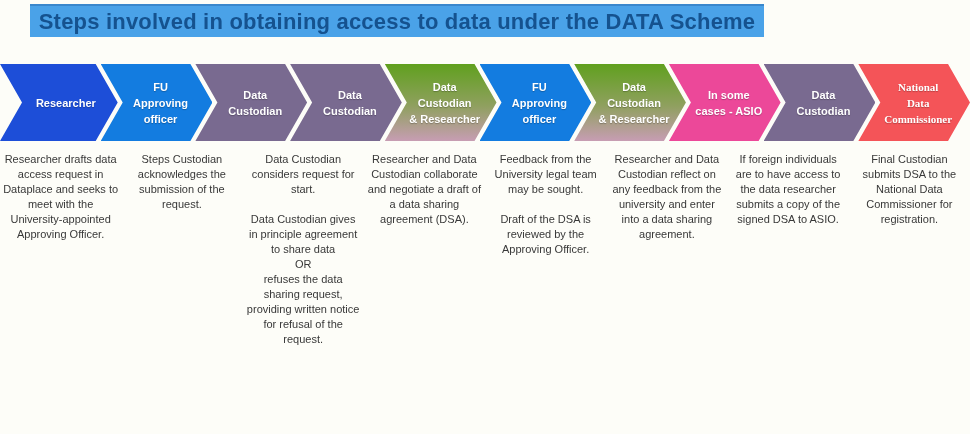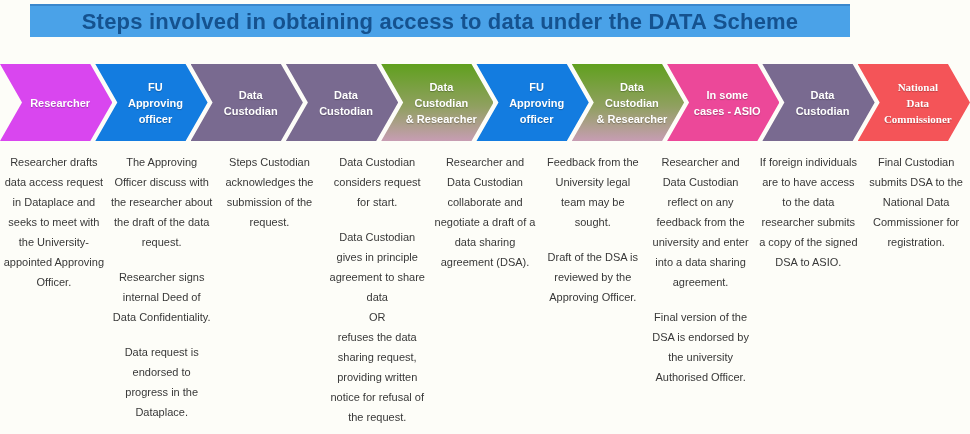--- a/index.html
+++ b/index.html
@@ -2,21 +2,21 @@
 <html><head>
 <meta charset="utf-8">
 <style>
   html,body { margin:0; padding:0; background:#fff; }
   .page {
     width:970px; height:434px; position:relative; overflow:hidden;
     background:#fdfdf8;
     font-family:"Liberation Sans", sans-serif;
   }
   .title-bar {
-    position:absolute; left:30px; top:4px; width:820px; height:33px;
+    position:absolute; left:30px; top:4px; width:734px; height:33px;
     background:#4aa2e8;
     border-top:2px solid #3a87cc;
     box-sizing:border-box;
     display:flex; align-items:center; justify-content:center;
   }
   .title-bar .title {
     font-size:22px; font-weight:bold; color:#15528f; letter-spacing:0.2px;
   }
   .chevron-row {
     position:absolute; left:0; top:64px; width:970px; height:77px;
@@ -34,34 +34,34 @@
     color:#fff; font-weight:bold; font-size:11px; line-height:16px;
     text-align:center; padding-left:8px;
     text-shadow:0 1px 1px rgba(0,0,0,0.25);
   }
   .text-row {
     position:absolute; left:0; top:152px; width:970px;
     display:flex; align-items:flex-start;
   }
   .text-col {
     flex:1 1 0; padding:0 3px; box-sizing:border-box;
-    text-align:center; font-size:11px; line-height:20px; color:#383838;
+    text-align:center; font-size:11px; line-height:15px; color:#383838;
   }
   .text-col p { margin:0 0 15px 0; white-space:pre-line; }
   .text-col p:last-child { margin-bottom:0; }
 </style>
 </head>
 <body>
 
 <div class="page">
   <div class="title-bar">
     <div class="title">Steps involved in obtaining access to data under the DATA Scheme</div>
   </div>
   <div class="chevron-row">
-      <div class="chevron" style="background: #d946ef;">
+      <div class="chevron" style="background: #1d4ed8; padding-left: 6px;">
         <div class="chevron-label">
           <div>Researcher</div>
         </div>
       </div>
       <div class="chevron" style="background: rgb(19, 124, 224);">
         <div class="chevron-label">
           <div>FU</div>
           <div>Approving</div>
           <div>officer</div>
         </div>
@@ -117,43 +117,37 @@
           <div>Data</div>
           <div>Commissioner</div>
         </div>
       </div>
     </div>
   <div class="text-row">
       <div class="text-col">
         <p>Researcher drafts data access request in Dataplace and seeks to meet with the University-appointed Approving Officer.</p>
       </div>
       <div class="text-col">
-        <p>The Approving Officer discuss with the researcher about the draft of the data request.</p>
-        <p>Researcher signs internal Deed of Data Confidentiality.</p>
-        <p>Data request is endorsed to progress in the Dataplace.</p>
-      </div>
-      <div class="text-col">
         <p>Steps Custodian acknowledges the submission of the request.</p>
       </div>
       <div class="text-col">
         <p>Data Custodian considers request for start.</p>
         <p>Data Custodian gives in principle agreement to share data
 OR
 refuses the data sharing request, providing written notice for refusal of the request.</p>
       </div>
       <div class="text-col">
         <p>Researcher and Data Custodian collaborate and negotiate a draft of a data sharing agreement (DSA).</p>
       </div>
       <div class="text-col">
         <p>Feedback from the University legal team may be sought.</p>
         <p>Draft of the DSA is reviewed by the Approving Officer.</p>
       </div>
       <div class="text-col">
         <p>Researcher and Data Custodian reflect on any feedback from the university and enter into a data sharing agreement.</p>
-        <p>Final version of the DSA is endorsed by the university Authorised Officer.</p>
       </div>
       <div class="text-col">
         <p>If foreign individuals are to have access to the data researcher submits a copy of the signed DSA to ASIO.</p>
       </div>
       <div class="text-col">
         <p>Final Custodian submits DSA to the National Data Commissioner for registration.</p>
       </div>
     </div>
 </div>
 

